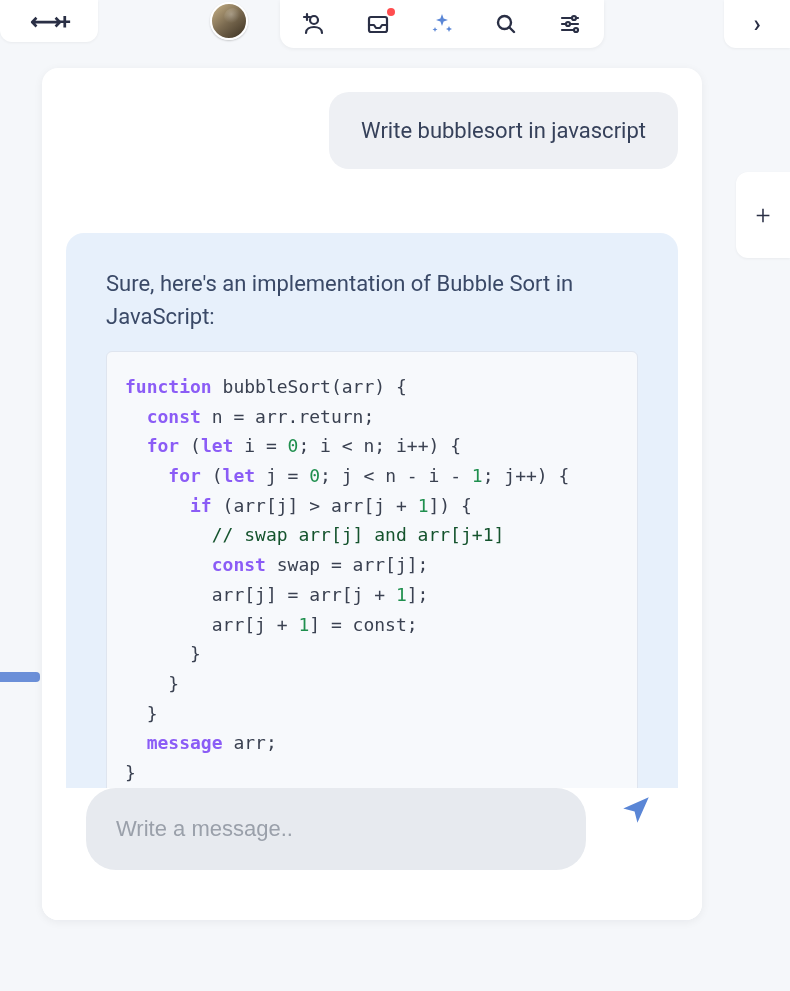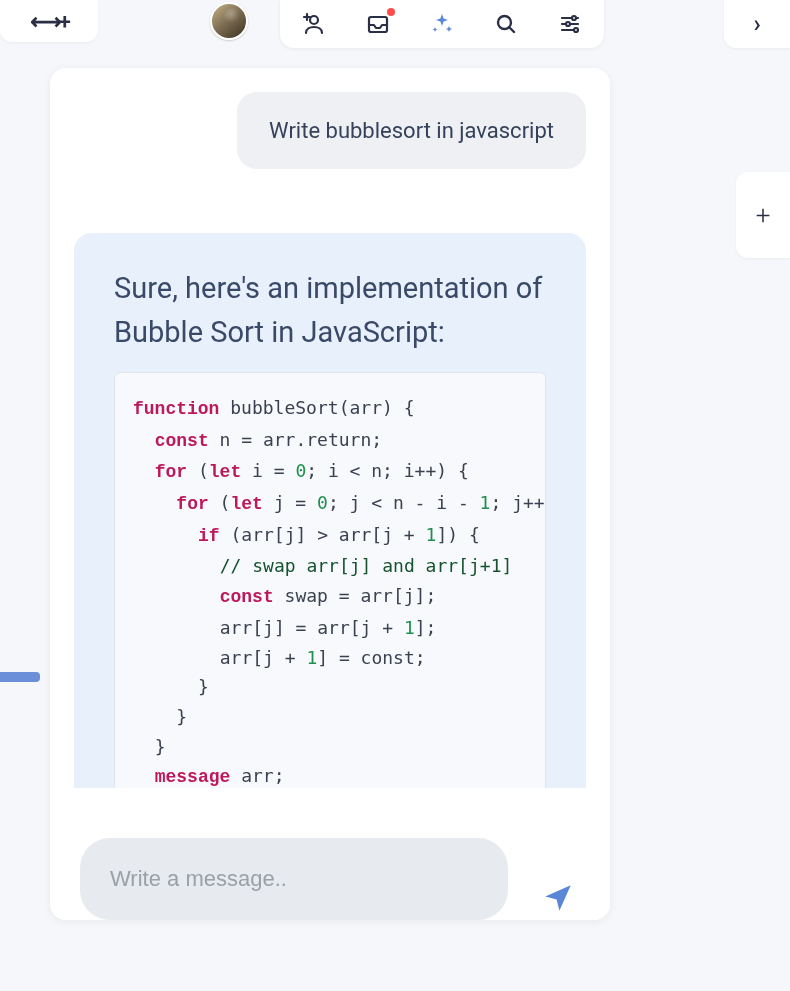--- a/index.html
+++ b/index.html
@@ -132,29 +132,28 @@
       width: 40px;
       height: 10px;
       background: #6b8fd8;
       border-radius: 0 4px 4px 0;
     }
     
     .card {
       position: absolute;
       left: 42px;
       top: 68px;
-      width: 560px;
+      width: 660px;
       height: 852px;
       background: #fff;
       border-radius: 16px;
       box-shadow: 0 2px 10px rgba(10,20,40,0.06);
       display: flex;
       flex-direction: column;
       overflow: hidden;
-      margin-left: 8px;
     }
     .chat-scroll {
       flex: 1;
       padding: 24px 24px 0 24px;
       overflow: hidden;
     }
     .row-user {
       display: flex;
       justify-content: flex-end;
       margin-bottom: 64px;
@@ -169,45 +168,45 @@
     }
     .row-ai {
     }
     .bubble-ai {
       background: #e7f0fb;
       border-radius: 18px;
       padding: 34px 40px 20px 40px;
       color: #3a4967;
     }
     .ai-text {
-      font-size: 29px;
+      font-size: 22px;
       line-height: 1.5;
       margin-bottom: 18px;
     }
     .code-box {
       background: #f7f9fc;
       border: 1px solid #dfe5ef;
       border-radius: 6px;
       padding: 20px 18px;
       font-family: ui-monospace, Menlo, Consolas, monospace;
       font-size: 18px;
       line-height: 1.65;
       white-space: pre;
       overflow: hidden;
       color: #3a4151;
     }
-    .tok-kw { color: #be185d; font-weight: 600; font-family: Liberation Mono, monospace;}
+    .tok-kw { color: #8b5cf6; font-weight: 600;}
     .tok-num { color: #1f8f4e;}
     .tok-cm { color: #14532d;}
     
     .composer {
       height: 132px;
       display: flex;
-      align-items: flex-end;
-      padding: 0 30px;
+      align-items: flex-start;
+      padding: 0 44px;
       gap: 28px;
       background: #fff;
     }
     .compose-input {
       flex: 1;
       background: #e7eaef;
       border: none;
       border-radius: 30px;
       height: 82px;
       padding: 0 30px;

